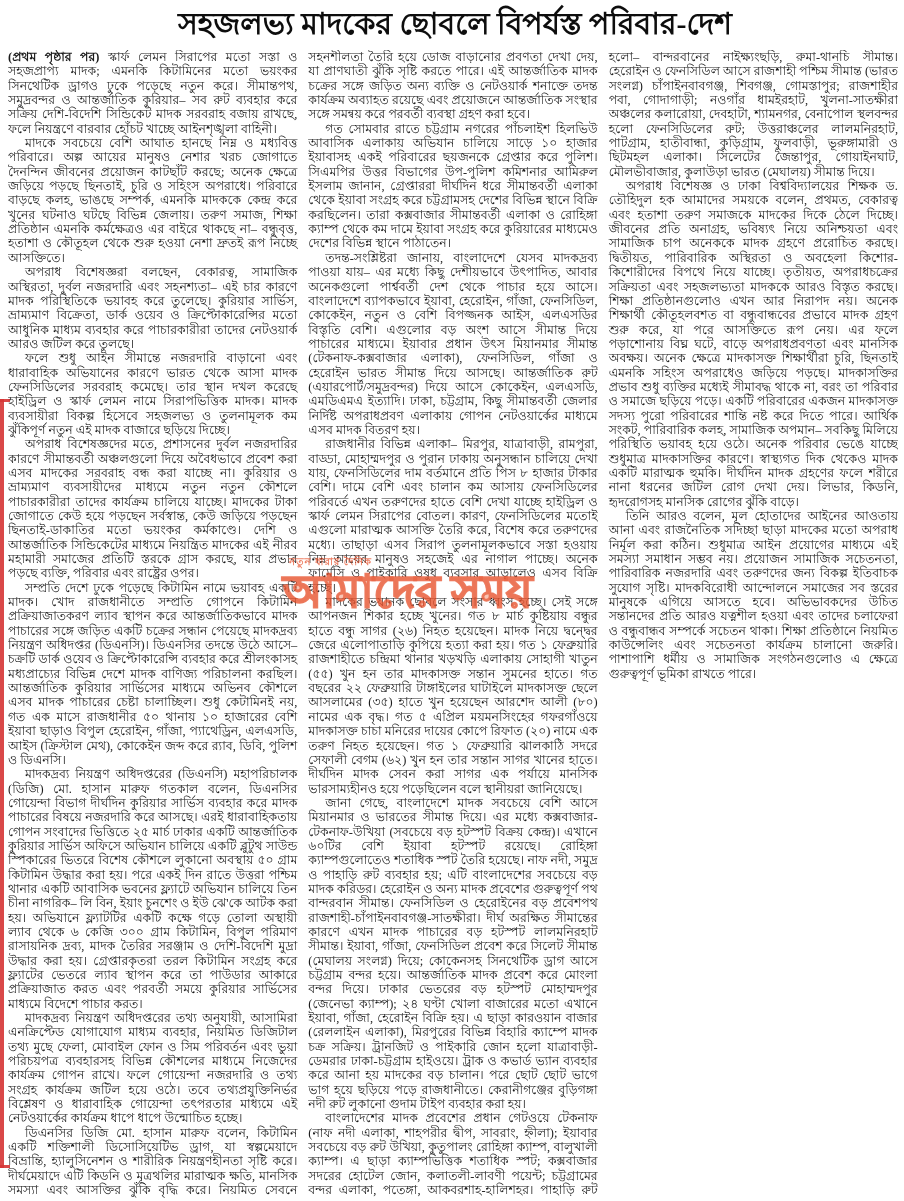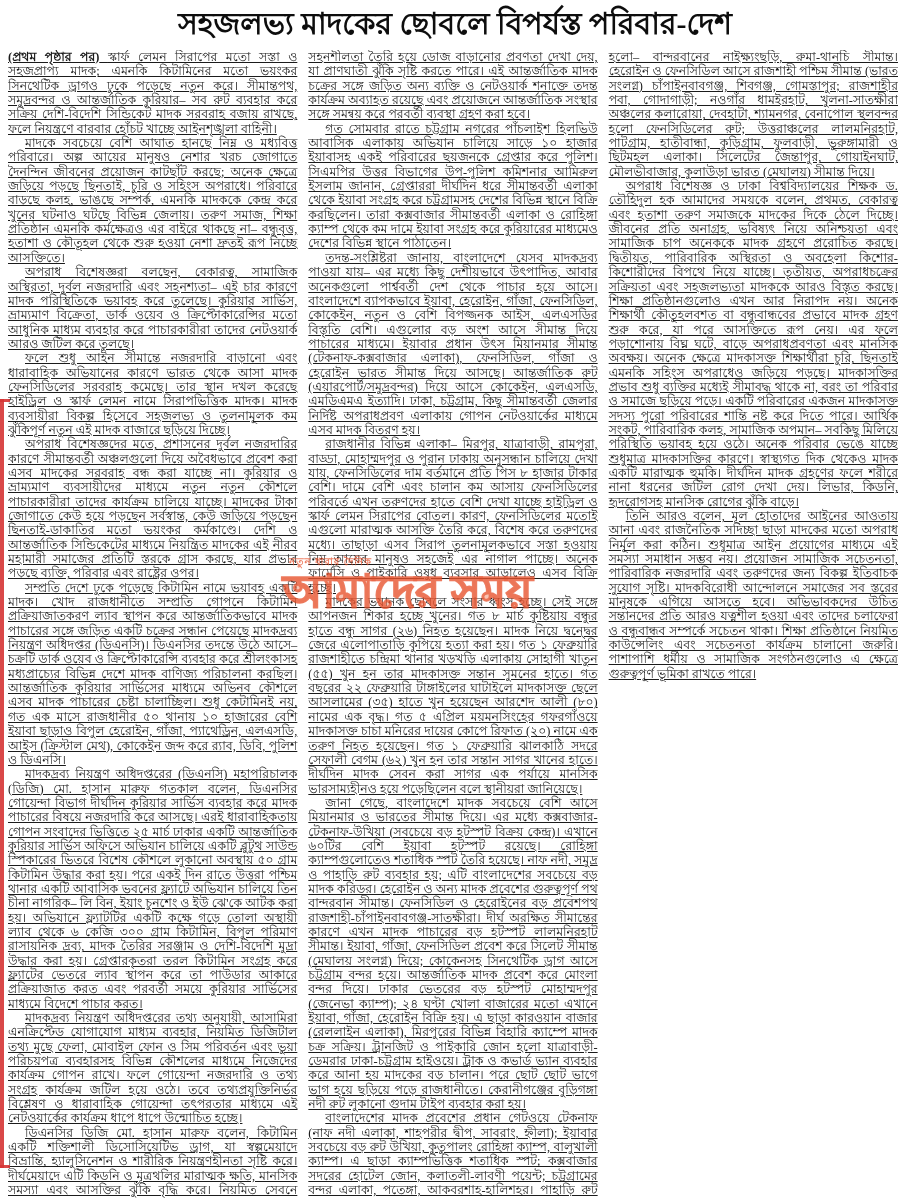--- a/index.html
+++ b/index.html
@@ -11,21 +11,21 @@
     font-size:30px;line-height:36px;font-weight:bold;color:#0d0d0d;
     letter-spacing:0px;
   }
   .article{
     position:absolute;left:8px;top:50px;width:890px;height:1148px;
     column-count:3;column-gap:11px;column-fill:auto;
     text-align:justify;color:#1b1b1b;
     font-size:12.4px;line-height:14.35px;
     overflow:hidden;
   }
-  .article p{margin:0;padding:0;text-indent:17px;text-decoration:underline;}
+  .article p{margin:0;padding:0;text-indent:17px;}
   .article p.first{text-indent:0;}
   .article p.first b{font-weight:bold;}
   .watermark{
     position:absolute;left:283px;top:556px;width:330px;z-index:6;
     pointer-events:none;opacity:.85;
   }
   .wm-tagline{
     font-size:10px;line-height:11px;margin:0 0 1px 6px;
     color:rgba(232,80,42,.85);font-weight:bold;letter-spacing:1px;
     font-family:Liberation Serif, serif;

